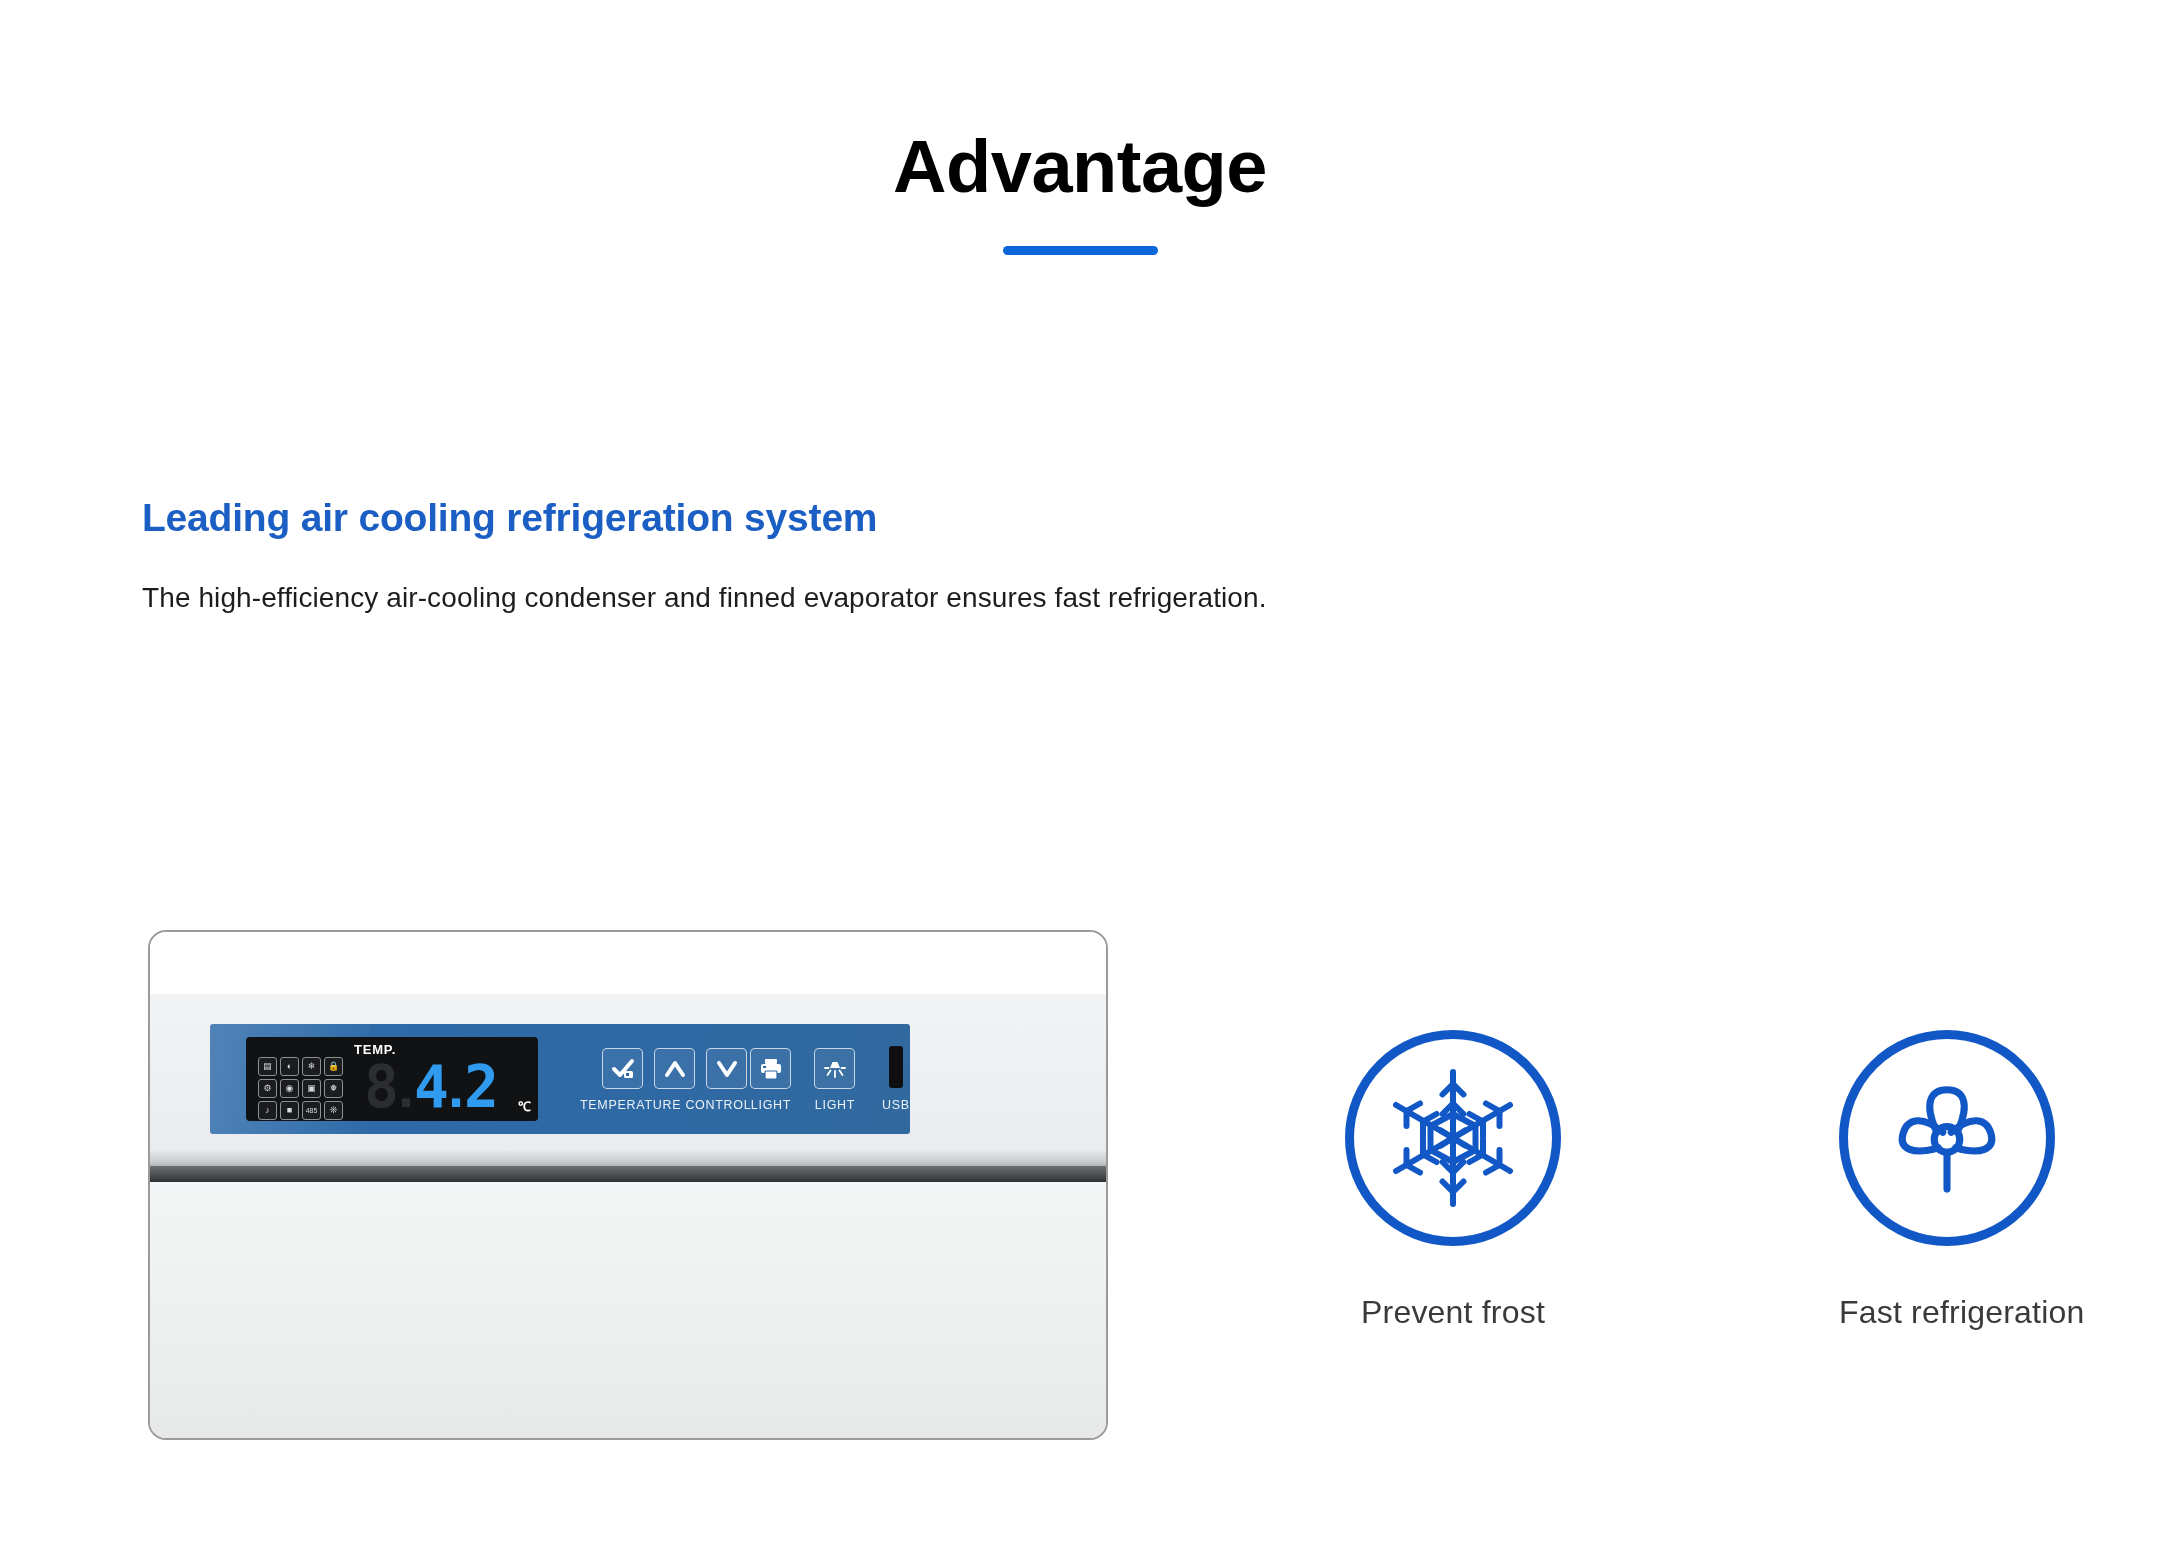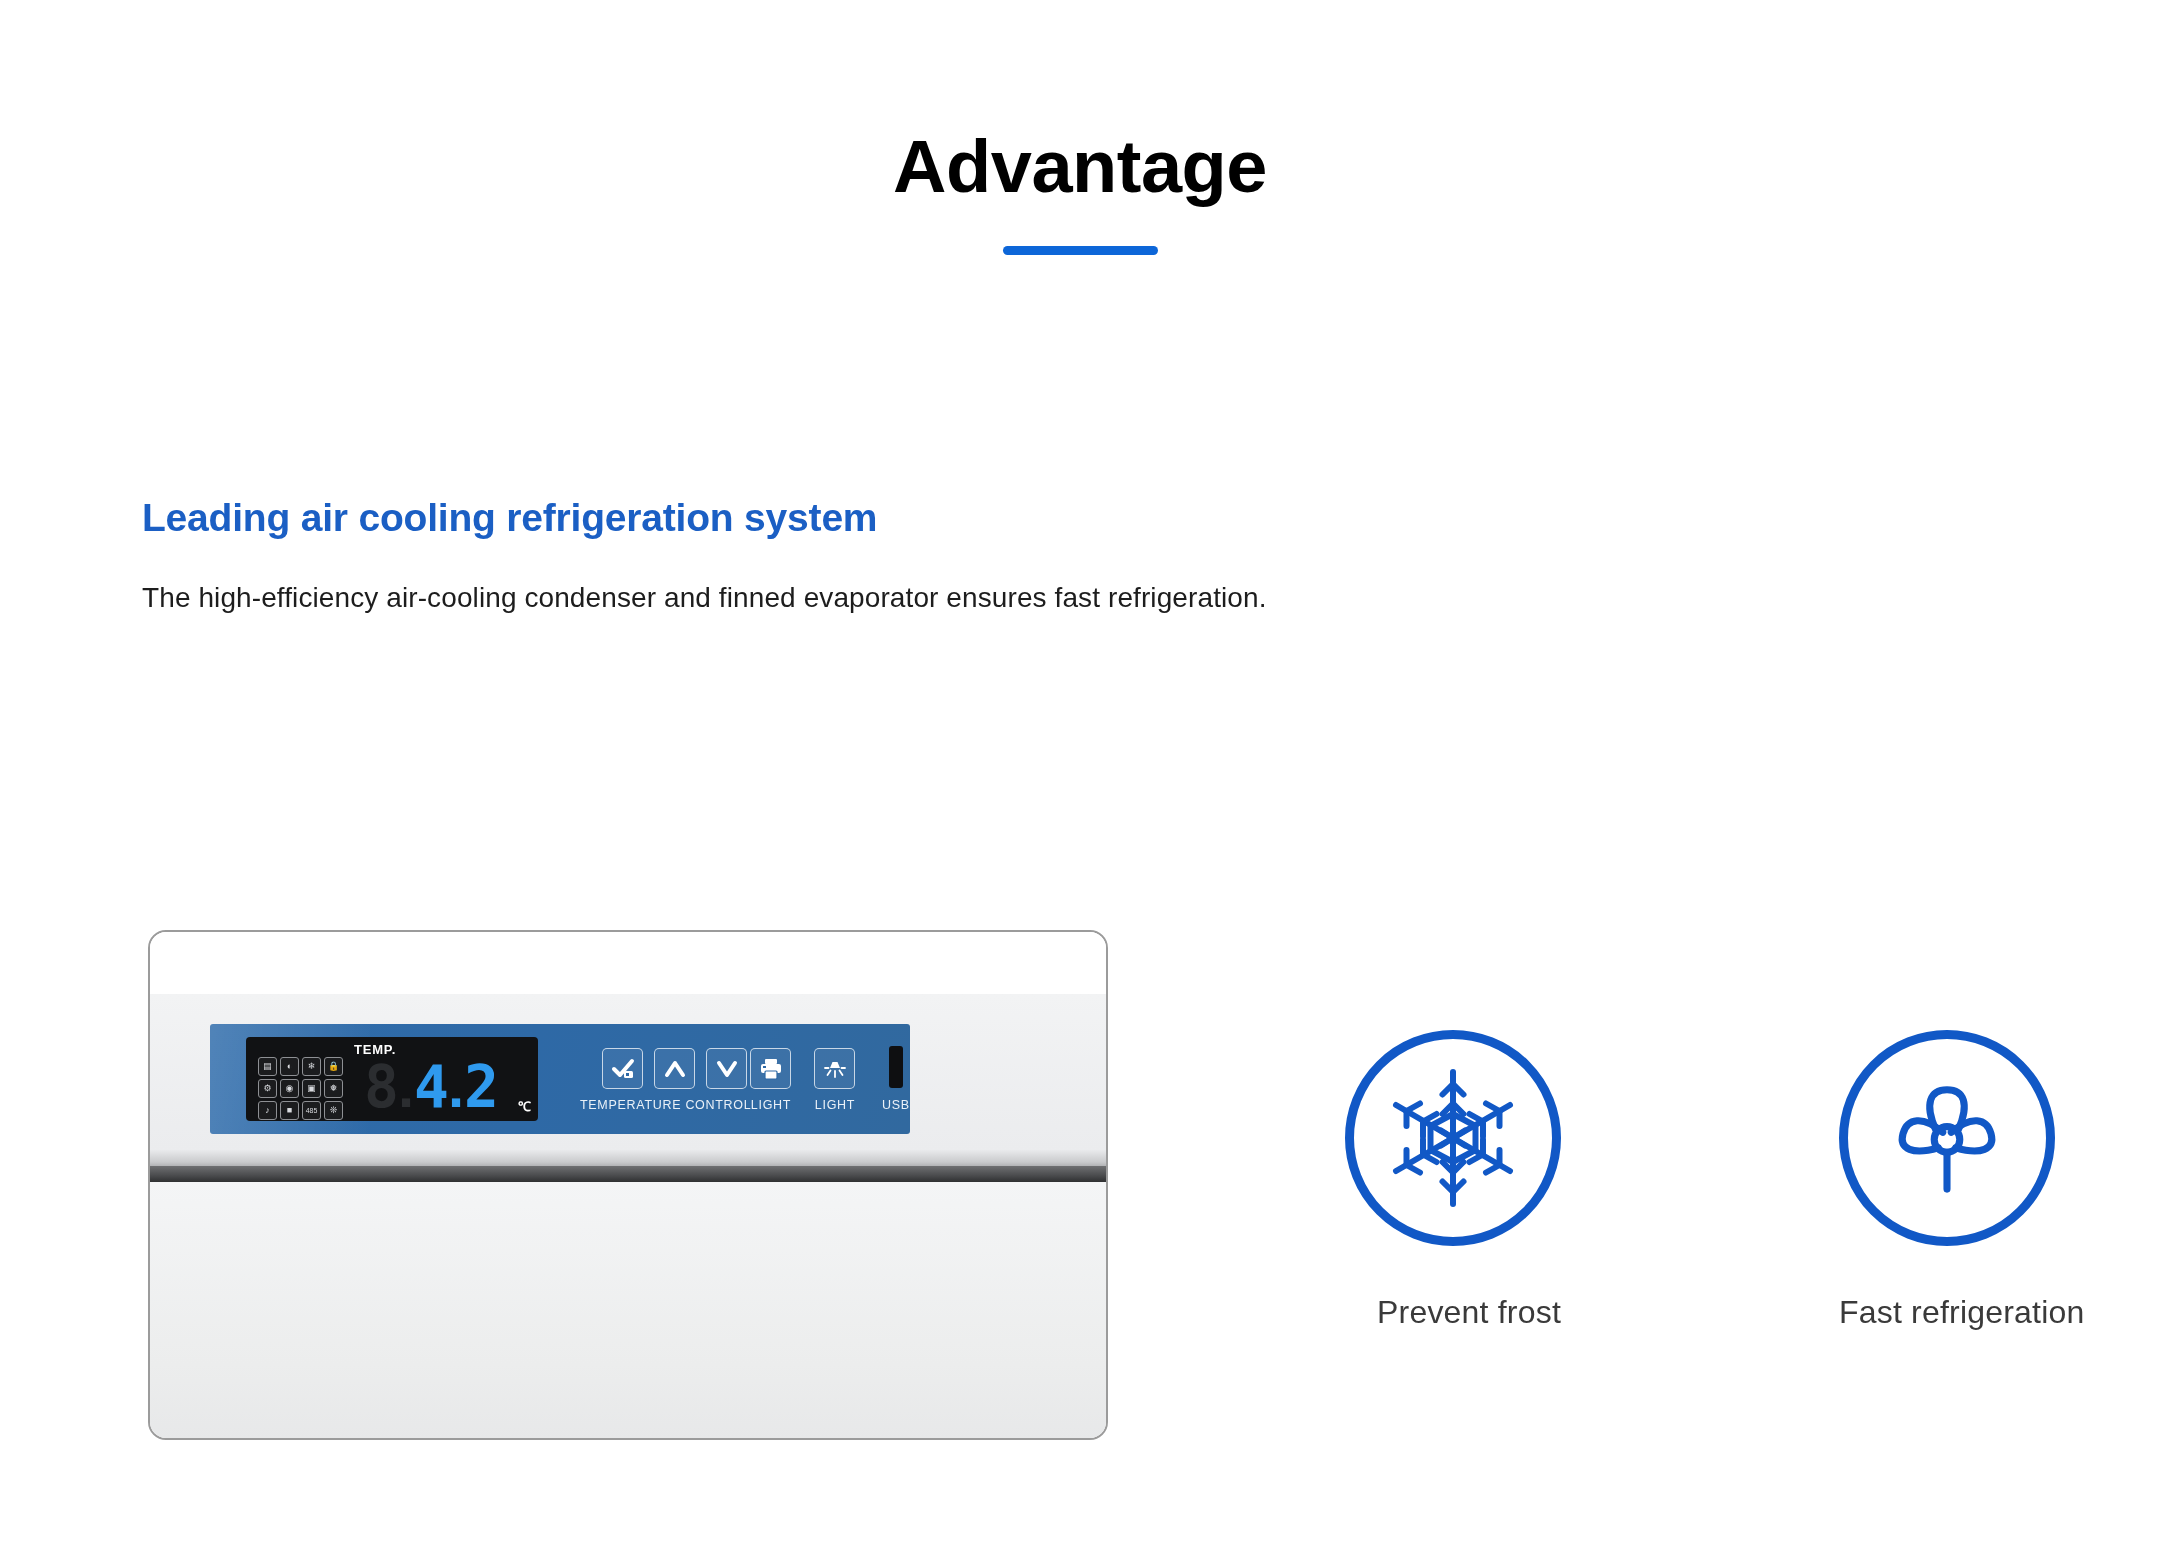--- a/index.html
+++ b/index.html
@@ -143,21 +143,21 @@
   .cap-print { left:512px; top:74px; width:98px; }
   .cap-light { left:576px; top:74px; width:98px; }
   .usb-port {
     position:absolute; left:679px; top:22px;
     width:14px; height:42px; background:#0e0f11; border-radius:3px;
   }
   .cap-usb { left:645px; top:74px; width:82px; }
 
   
   .features { position:absolute; left:1345px; top:1030px; display:flex; gap:278px; }
-  .feature { width:216px; text-align:right; }
+  .feature { width:216px; text-align:center; }
   .fcircle {
     width:216px; height:216px; border-radius:50%;
     border:9px solid #1158c6;
     display:flex; align-items:center; justify-content:center;
     background:#fff;
   }
   .fcircle svg { display:block; }
   .fcaption {
     margin-top:48px; font-size:32px; color:#3a3a3a;
     letter-spacing:0.2px; white-space:nowrap;

